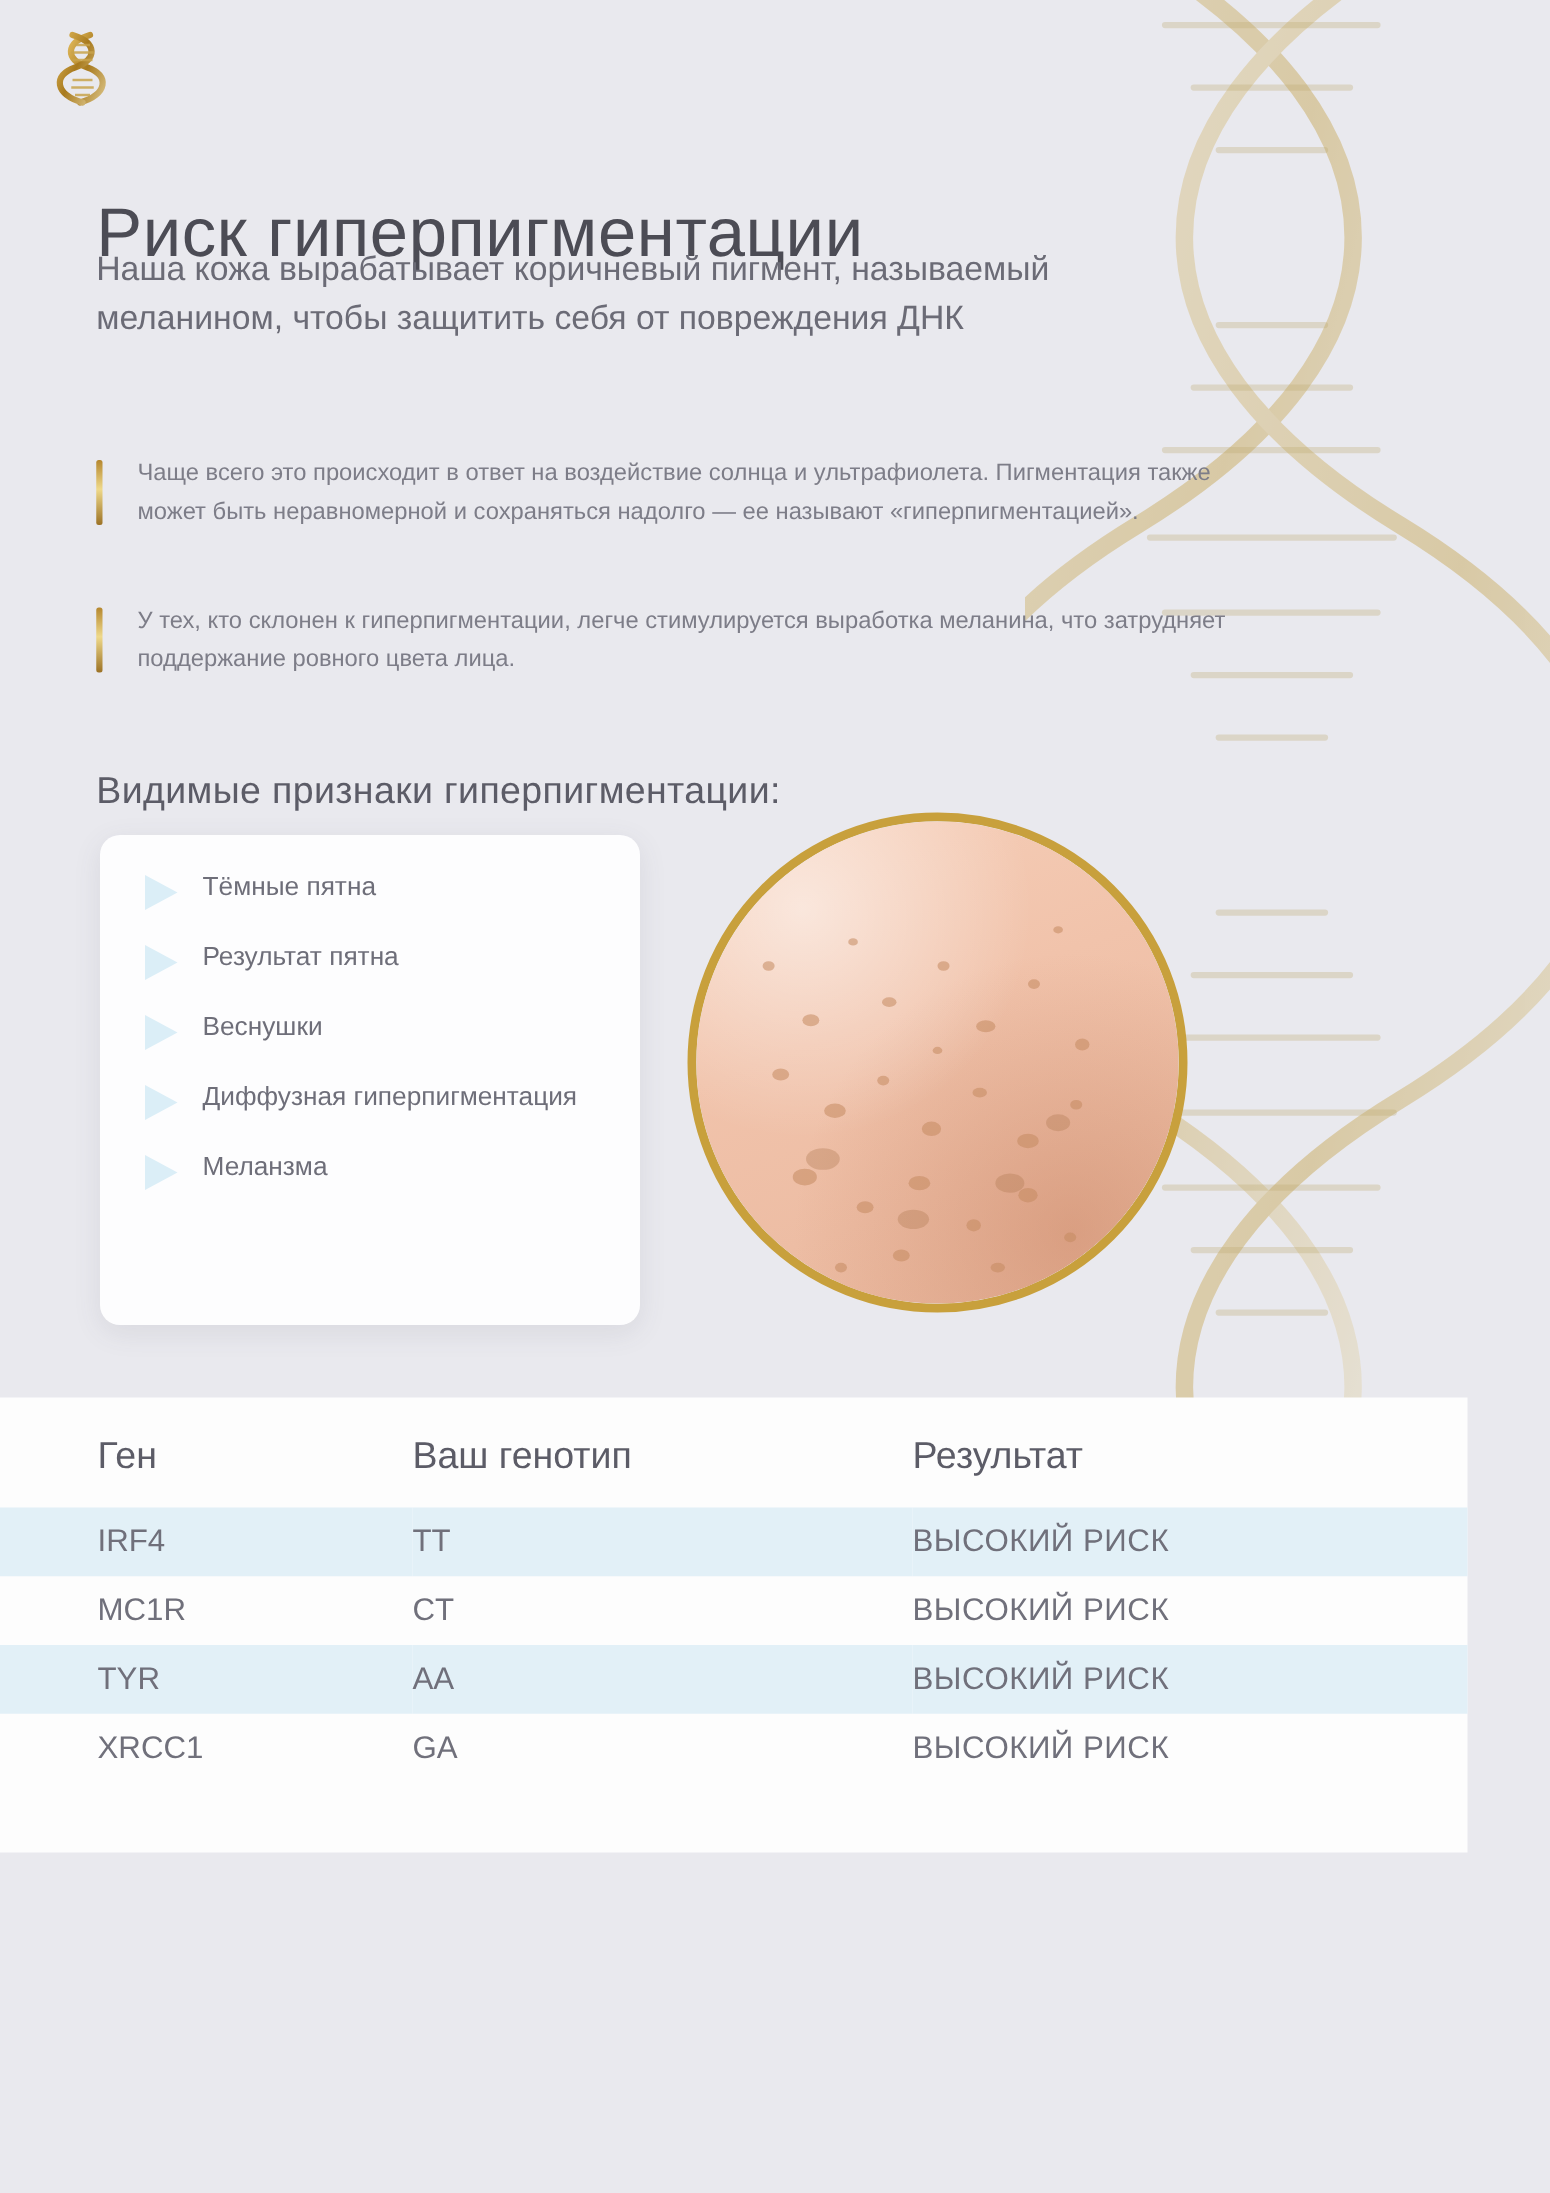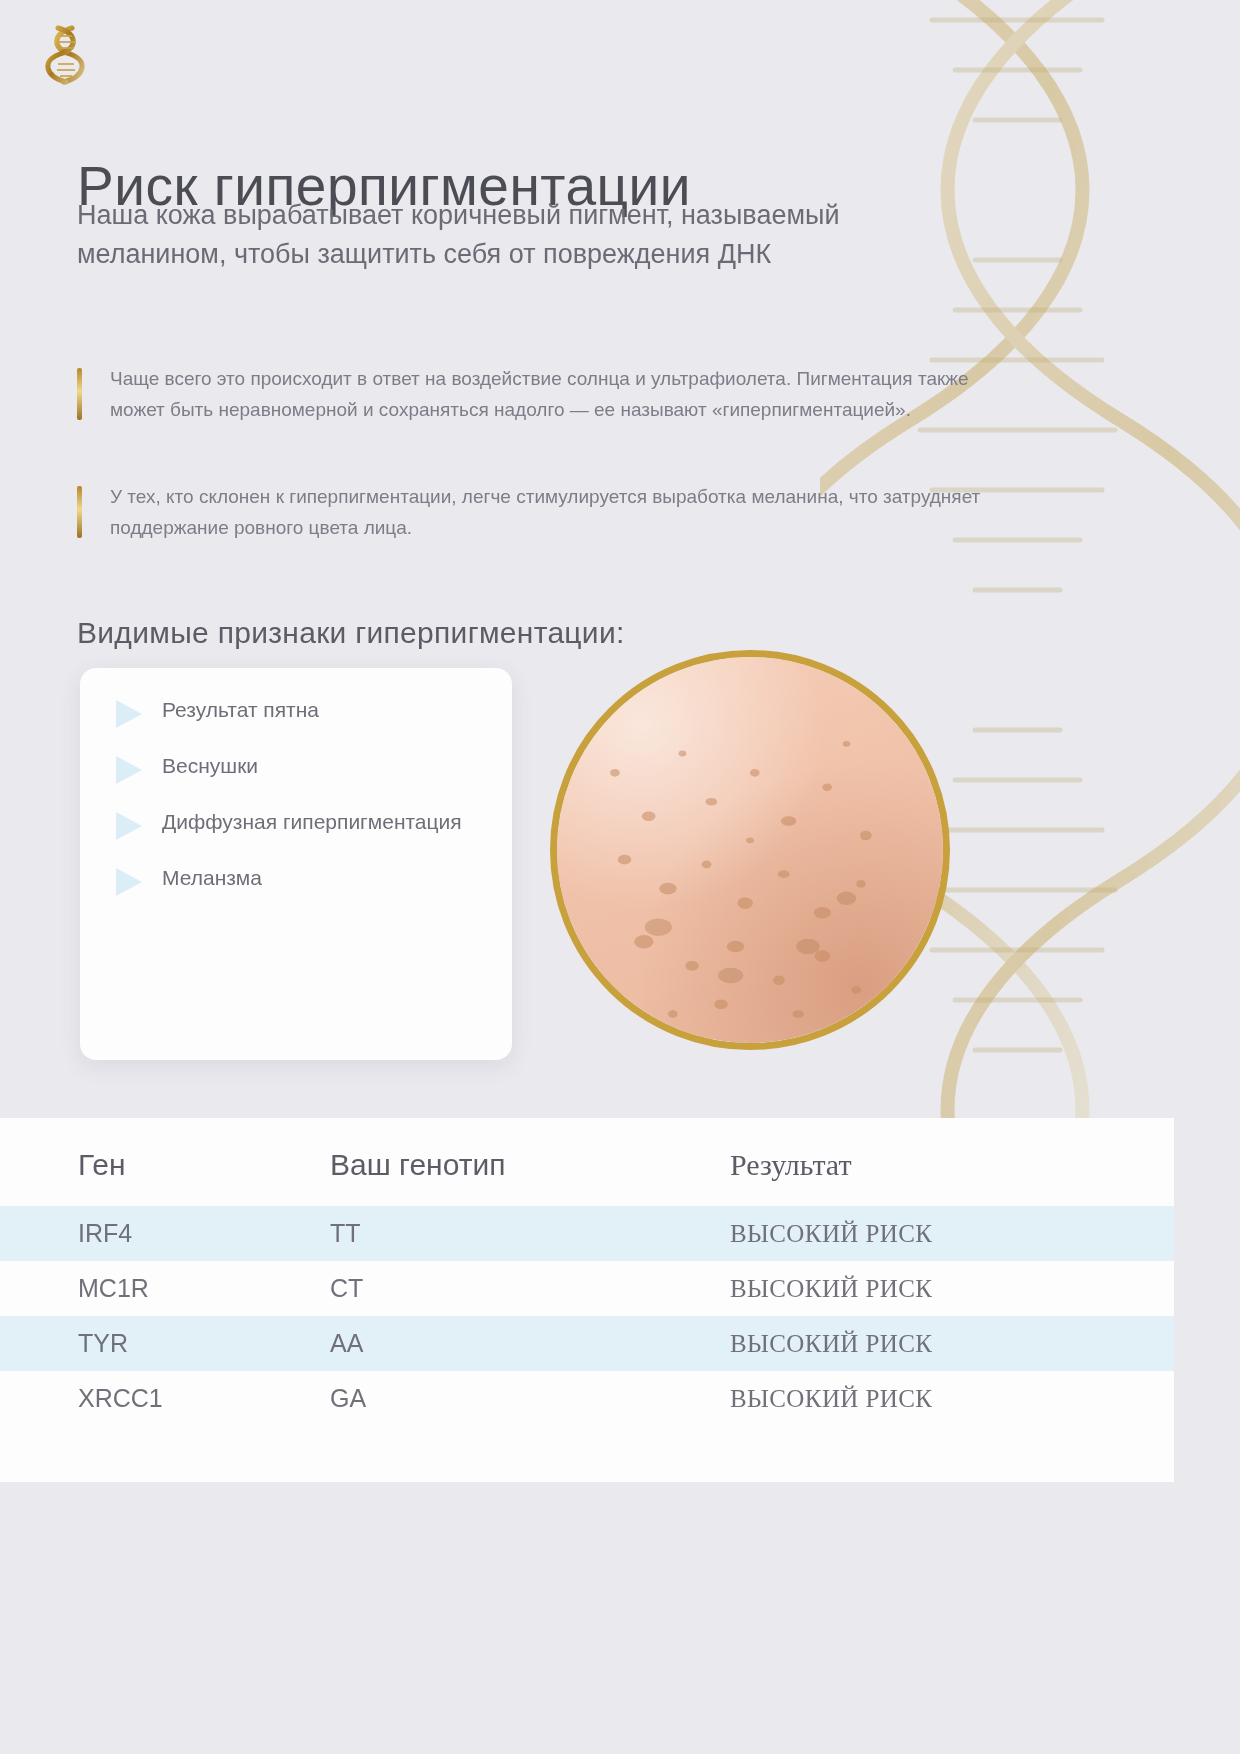--- a/index.html
+++ b/index.html
@@ -187,21 +187,21 @@
   }
   .gtable td {
     font-size: 25px;
     font-weight: 300;
     color: #70707b;
     padding: 13px 0;
   }
   .gtable tr.alt { background: #e2f0f7; }
   .col-gene { width: 330px; padding-left: 78px !important; }
   .col-geno { width: 400px; }
-  .col-res  { padding-right: 60px; font-family: Liberation Serif, serif; }
+  .col-res  { padding-right: 60px; }
   .gtable th.col-gene { padding-left: 78px; }
   .res-text {
     color: #cdb380;
     font-size: 25px;
     font-weight: 300;
     letter-spacing: 0.4px;
     margin-left: 20px;
   }
 </style>
 </head>
@@ -274,20 +274,24 @@
   <h1 class="page-title">Риск гиперпигментации</h1>
 
   <p class="intro">Наша кожа вырабатывает коричневый пигмент, называемый меланином, чтобы защитить себя от повреждения ДНК</p>
 
   <div class="quote quote-1">Чаще всего это происходит в ответ на воздействие солнца и ультрафиолета. Пигментация также может быть неравномерной и сохраняться надолго — ее называют «гиперпигментацией».</div>
   <div class="quote quote-2">У тех, кто склонен к гиперпигментации, легче стимулируется выработка меланина, что затрудняет поддержание ровного цвета лица.</div>
 
   <h2 class="section-heading">Видимые признаки гиперпигментации:</h2>
 
   <div class="signs-card">
+    <div class="sign-row">
+      <span class="tri-icon"></span>
+      <span class="sign-label">Тёмные пятна</span>
+    </div>
     <div class="sign-row">
       <span class="tri-icon"></span>
       <span class="sign-label">Результат пятна</span>
     </div>
     <div class="sign-row">
       <span class="tri-icon"></span>
       <span class="sign-label">Веснушки</span>
     </div>
     <div class="sign-row">
       <span class="tri-icon"></span>

